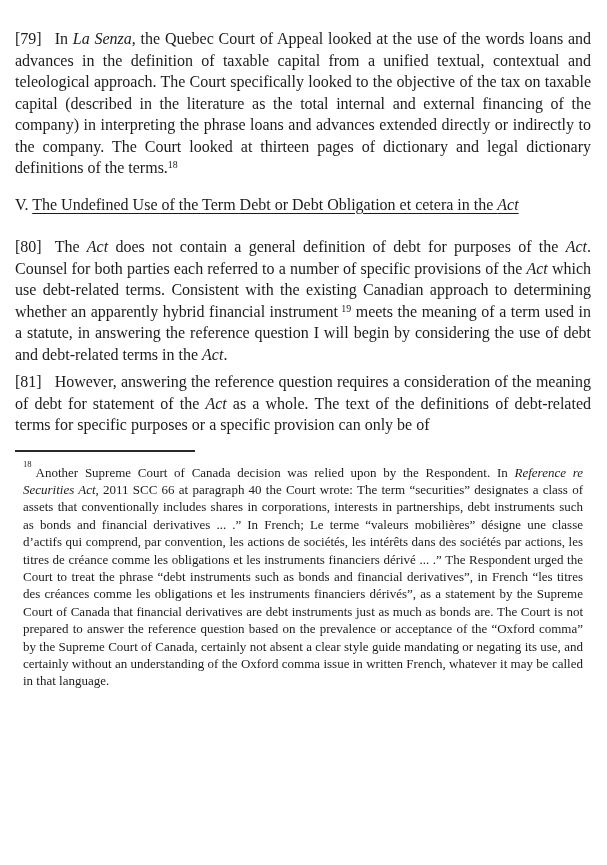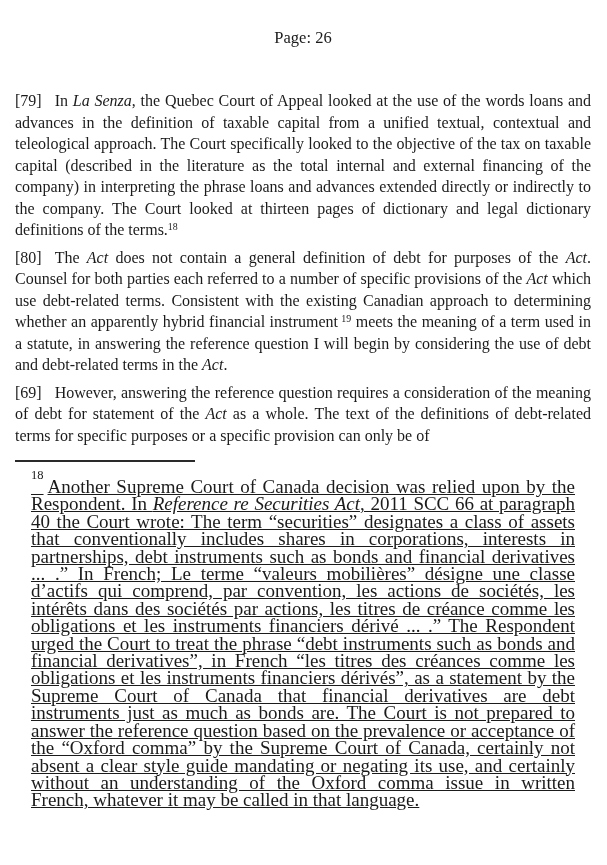--- a/index.html
+++ b/index.html
@@ -41,46 +41,45 @@
     position: relative;
     top: -0.5em;
     line-height: 0;
   }
   .fn-sep {
     width: 180px;
     border-top: 2px solid #2a2a2a;
     margin: 14px 0 12px 0;
   }
   .footnote {
-    font-size: 19px;
+    font-size: 13px;
     line-height: 17.4px;
     text-align: justify;
-    margin: 16px;
-    text-decoration: underline;
+    margin: 8px;
   }
   .fnmark {
     font-size: 0.66em;
     position: relative;
     top: -0.5em;
     line-height: 0;
     margin-right: 4px;
   }
 </style>
 </head>
 <body>
 
 <div class="sheet">
 
-  <div class="page-header">Page: 26</div>
 
   <p class="para"><span class="pnum">[79]</span><span><span>In </span><span class="i">La Senza</span><span>, the Quebec Court of Appeal looked at the use of the words loans and advances in the definition of taxable capital from a unified textual, contextual and teleological approach. The Court specifically looked to the objective of the tax on taxable capital (described in the literature as the total internal and external financing of the company) in interpreting the phrase loans and advances extended directly or indirectly to the company. The Court looked at thirteen pages of dictionary and legal dictionary definitions of the terms.</span><span class="sup">18</span></span></p>
 
+  <h2 class="heading"><span>V. </span><span class="u">The Undefined Use of the Term Debt or Debt Obligation et cetera in the </span><span class="u i">Act</span></h2>
 
   <p class="para"><span class="pnum">[80]</span><span><span>The </span><span class="i">Act</span><span> does not contain a general definition of debt for purposes of the </span><span class="i">Act</span><span>. Counsel for both parties each referred to a number of specific provisions of the </span><span class="i">Act</span><span> which use debt-related terms. Consistent with the existing Canadian approach to determining whether an apparently hybrid financial instrument </span><span class="sup">19</span><span> meets the meaning of a term used in a statute, in answering the reference question I will begin by considering the use of debt and debt-related terms in the </span><span class="i">Act</span><span>.</span></span></p>
 
-  <p class="para"><span class="pnum">[69]</span><span><span>However, answering the reference question requires a consideration of the meaning of debt for statement of the </span><span class="i">Act</span><span> as a whole. The text of the definitions of debt-related terms for specific purposes or a specific provision can only be of</span></span></p>
+  <p class="para"><span class="pnum">[81]</span><span><span>However, answering the reference question requires a consideration of the meaning of debt for statement of the </span><span class="i">Act</span><span> as a whole. The text of the definitions of debt-related terms for specific purposes or a specific provision can only be of</span></span></p>
 
   <div class="fn-sep"></div>
 
   <div class="footnote"><sup class="fnmark">18</sup><span><span>Another Supreme Court of Canada decision was relied upon by the Respondent. In </span><span class="i">Reference re Securities Act</span><span>, 2011 SCC 66 at paragraph 40 the Court wrote: The term “securities” designates a class of assets that conventionally includes shares in corporations, interests in partnerships, debt instruments such as bonds and financial derivatives ... .” In French; Le terme “valeurs mobilières” désigne une classe d’actifs qui comprend, par convention, les actions de sociétés, les intérêts dans des sociétés par actions, les titres de créance comme les obligations et les instruments financiers dérivé ... .” The Respondent urged the Court to treat the phrase “debt instruments such as bonds and financial derivatives”, in French “les titres des créances comme les obligations et les instruments financiers dérivés”, as a statement by the Supreme Court of Canada that financial derivatives are debt instruments just as much as bonds are. The Court is not prepared to answer the reference question based on the prevalence or acceptance of the “Oxford comma” by the Supreme Court of Canada, certainly not absent a clear style guide mandating or negating its use, and certainly without an understanding of the Oxford comma issue in written French, whatever it may be called in that language.</span></span></div>
 
 
 </div>
 
 </body></html>

